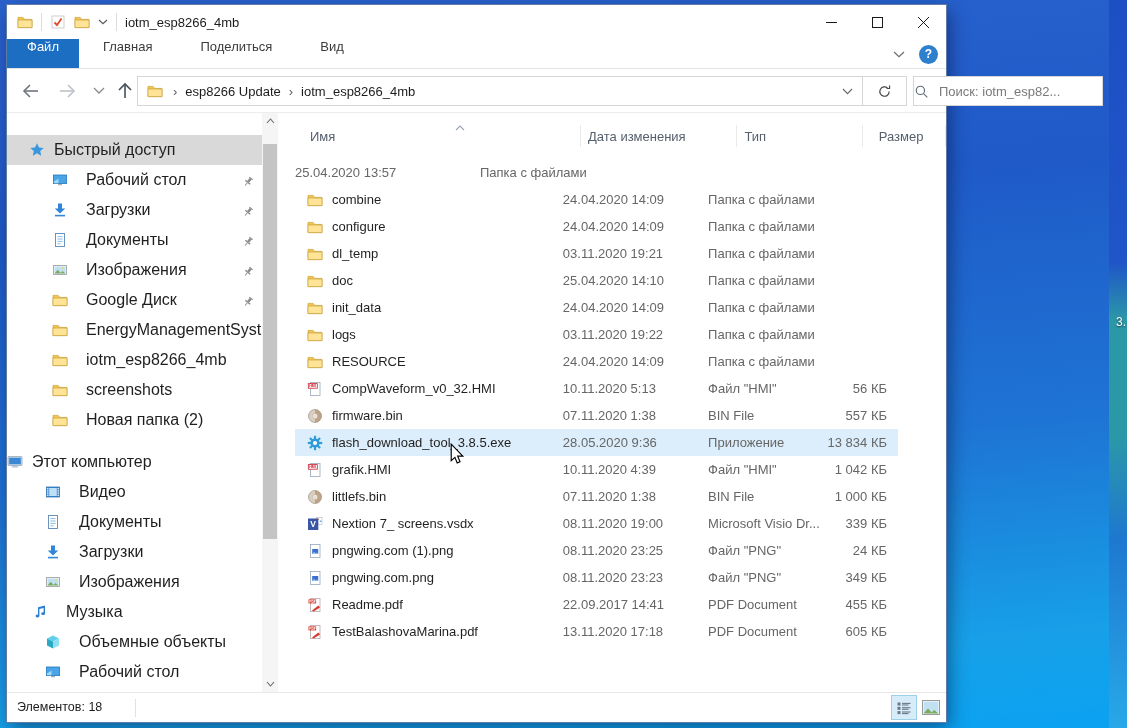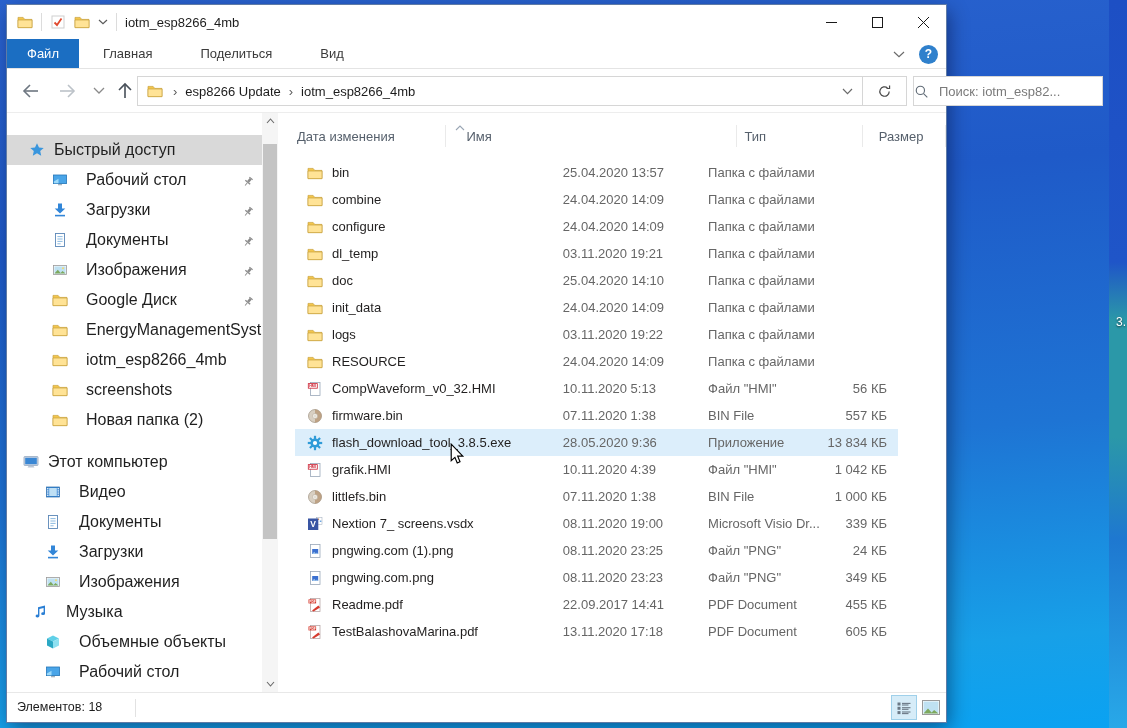--- a/index.html
+++ b/index.html
@@ -21,21 +21,21 @@
   .titlebar { height:34px; position:relative; background:#fff; flex:0 0 auto; }
   .qat { position:absolute; left:10px; top:0; height:34px; display:flex; align-items:center; gap:8px; }
   .qat .sep { width:1px; height:18px; background:#dcdcdc; }
   .title-text { font-size:13px; color:#1c1c1c; }
   .win-controls { position:absolute; right:0; top:0; height:34px; display:flex; }
   .win-btn { width:46px; height:34px; display:flex; align-items:center; justify-content:center; }
 
   
   .ribbon { height:30px; position:relative; display:flex; align-items:stretch;
     border-bottom:1px solid #e4e4e4; flex:0 0 auto; }
-  .tab { display:flex; align-items:center; padding:0 24px; font-size:13px; color:#3b3b3b; }
+  .tab { display:flex; padding:0 24px; font-size:13px; color:#3b3b3b; }
   .tab.active { background:#1b6ec2; color:#fff; padding:0 20px; }
   .ribbon-right { position:absolute; right:8px; top:0; height:30px; display:flex; align-items:center; gap:14px; }
   .help-circle { width:19px; height:19px; border-radius:50%; background:#2f80cc; color:#fff;
     font-size:12px; font-weight:bold; display:flex; align-items:center; justify-content:center; }
 
   
   .navbar { height:44px; position:relative; flex:0 0 auto; border-bottom:1px solid #ededed; background:#fff; }
   .nav-ico { position:absolute; top:12px; }
   .addrbox { position:absolute; left:130px; top:7px; width:726px; height:30px;
     border:1px solid #d6d6d6; display:flex; align-items:center; background:#fff; }
@@ -369,21 +369,21 @@
                 <svg class="ic" viewBox="0 0 16 16">
                   <path d="M1 3.4h5.1l1.7 2H15v8.2H1z" fill="#f3c64d" stroke="#c8a23d" stroke-width=".7"></path>
                   <path d="M1 6h14v7.6H1z" fill="#ffe396" stroke="#c8a23d" stroke-width=".7"></path>
                 </svg>
               </span>
               <span class="lbl">Новая папка (2)</span>
 
             </div>
           </div>
         <div class="sec-gap"></div>
-        <div class="srow sec-head" style="padding-left:16px">
+        <div class="srow sec-head" style="padding-left:0">
           <svg class="ic" viewBox="0 0 16 16">
               <rect x="1" y="2.6" width="14" height="8.8" rx=".6" fill="#cfd8e4" stroke="#8fa3bd" stroke-width=".8"></rect>
               <rect x="2.2" y="3.8" width="11.6" height="6.4" fill="#3a87d4"></rect>
               <path d="M4.5 13.6l1-1.6h5l1 1.6z" fill="#b9c6d6"></path>
             </svg>
           <span class="lbl">Этот компьютер</span>
         </div>
         <div>
 
         <div class="srow side-item" style="padding-left:38px">
@@ -482,37 +482,28 @@
             </svg>
           </div>
       </div>
     </div>
 
     <div class="filearea">
       <div class="fheader">
         <span class="sort-caret"><svg width="10" height="6" viewBox="0 0 10 6">
               <path d="M1 5l4-4 4 4" stroke="#9aa6b4" fill="none" stroke-width="1.1"></path>
             </svg></span>
+        <div class="fh fh-name">Имя</div>
         <div class="fh fh-date">Дата изменения</div>
-        <div class="fh fh-name">Имя</div>
         <div class="fh fh-type">Тип</div>
         <div class="fh fh-size">Размер</div>
       </div>
       <div class="frows">
 
       <div class="fr">
-            <div class="c-name">
-              <span class="ic-slot">
-                <svg class="ic" viewBox="0 0 16 16">
-                  <path d="M1 3.4h5.1l1.7 2H15v8.2H1z" fill="#f3c64d" stroke="#c8a23d" stroke-width=".7"></path>
-                  <path d="M1 6h14v7.6H1z" fill="#ffe396" stroke="#c8a23d" stroke-width=".7"></path>
-                </svg>
-              </span>
-              <span>bin</span>
-            </div>
             <div class="c-date">25.04.2020 13:57</div>
             <div class="c-type">Папка с файлами</div>
             <div class="c-size"></div>
           </div>
           <div class="fr">
             <div class="c-name">
               <span class="ic-slot">
                 <svg class="ic" viewBox="0 0 16 16">
                   <path d="M1 3.4h5.1l1.7 2H15v8.2H1z" fill="#f3c64d" stroke="#c8a23d" stroke-width=".7"></path>
                   <path d="M1 6h14v7.6H1z" fill="#ffe396" stroke="#c8a23d" stroke-width=".7"></path>

